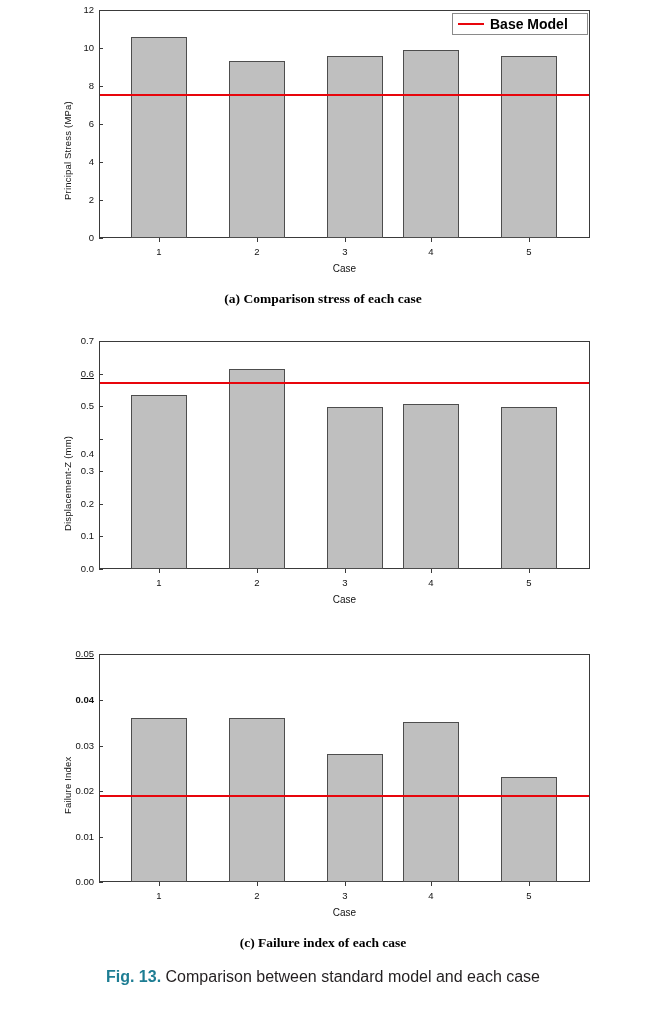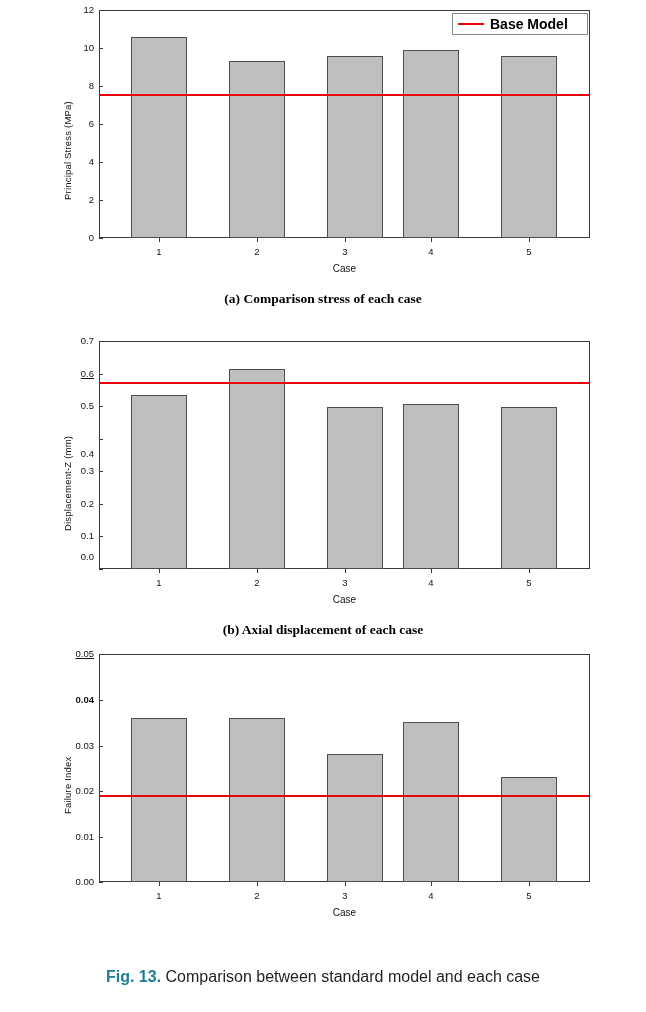--- a/index.html
+++ b/index.html
@@ -198,21 +198,21 @@
     <div class="ytick" style="left:58px; top:69px; width:36px;">0.5</div>
     <div class="ytick-mark" style="left:99px; top:75px;"></div>
     <div class="ytick" style="left:58px; top:102px; width:36px;margin-top:15px;">0.4</div>
     <div class="ytick-mark" style="left:99px; top:108px;"></div>
     <div class="ytick" style="left:58px; top:134px; width:36px;">0.3</div>
     <div class="ytick-mark" style="left:99px; top:140px;"></div>
     <div class="ytick" style="left:58px; top:167px; width:36px;">0.2</div>
     <div class="ytick-mark" style="left:99px; top:173px;"></div>
     <div class="ytick" style="left:58px; top:199px; width:36px;">0.1</div>
     <div class="ytick-mark" style="left:99px; top:205px;"></div>
-    <div class="ytick" style="left:58px; top:220px; width:36px;">0.0</div>
+    <div class="ytick" style="left:58px; top:232px; width:36px;">0.0</div>
     <div class="ytick-mark" style="left:99px; top:238px;"></div>
 
     <div class="bar" style="left:131px; width:56px; top:64px; height:174px;"></div>
     <div class="bar" style="left:229px; width:56px; top:38px; height:200px;"></div>
     <div class="bar" style="left:327px; width:56px; top:76px; height:162px;"></div>
     <div class="bar" style="left:403px; width:56px; top:73px; height:165px;"></div>
     <div class="bar" style="left:501px; width:56px; top:76px; height:162px;"></div>
 
     <div class="baseline" style="left:100px; top:51px; width:489px;"></div>
 
@@ -222,21 +222,20 @@
     <div class="xtick" style="left:237px; top:246px; width:40px;">2</div>
     <div class="xtick-mark" style="left:345px; top:238px;"></div>
     <div class="xtick" style="left:325px; top:246px; width:40px;">3</div>
     <div class="xtick-mark" style="left:431px; top:238px;"></div>
     <div class="xtick" style="left:411px; top:246px; width:40px;">4</div>
     <div class="xtick-mark" style="left:529px; top:238px;"></div>
     <div class="xtick" style="left:509px; top:246px; width:40px;">5</div>
 
     <div class="xaxis-title" style="left:99px; top:263px; width:491px;">Case</div>
 
-    <div class="subcaption" style="left:0; top:291px;">(b) Axial displacement of each case</div>
   </div>
 
   <div class="chart-block" style="position:absolute; left:0; top:644px; height:310px;">
     <div class="plot-frame" style="left:99px; top:10px; width:491px; height:228px;"></div>
 
     <div class="ylabel" style="left:62px; top:170px; transform: rotate(-90deg);">Failure Index</div>
 
     <div class="ytick" style="left:52px; top:4px; width:42px;text-decoration:underline;">0.05</div>
     <div class="ytick-mark" style="left:99px; top:10px;"></div>
     <div class="ytick" style="left:52px; top:50px; width:42px;font-weight:bold;">0.04</div>
@@ -264,20 +263,21 @@
     <div class="xtick" style="left:237px; top:246px; width:40px;">2</div>
     <div class="xtick-mark" style="left:345px; top:238px;"></div>
     <div class="xtick" style="left:325px; top:246px; width:40px;">3</div>
     <div class="xtick-mark" style="left:431px; top:238px;"></div>
     <div class="xtick" style="left:411px; top:246px; width:40px;">4</div>
     <div class="xtick-mark" style="left:529px; top:238px;"></div>
     <div class="xtick" style="left:509px; top:246px; width:40px;">5</div>
 
     <div class="xaxis-title" style="left:99px; top:263px; width:491px;">Case</div>
 
+    <div class="subcaption" style="left:0; top:291px;">(c) Failure index of each case</div>
   </div>
 
   <div class="figcaption">
     <span class="figno">Fig. 13.</span>
     <span>Comparison between standard model and each case</span>
   </div>
 
 </div>
 
 </body></html>

